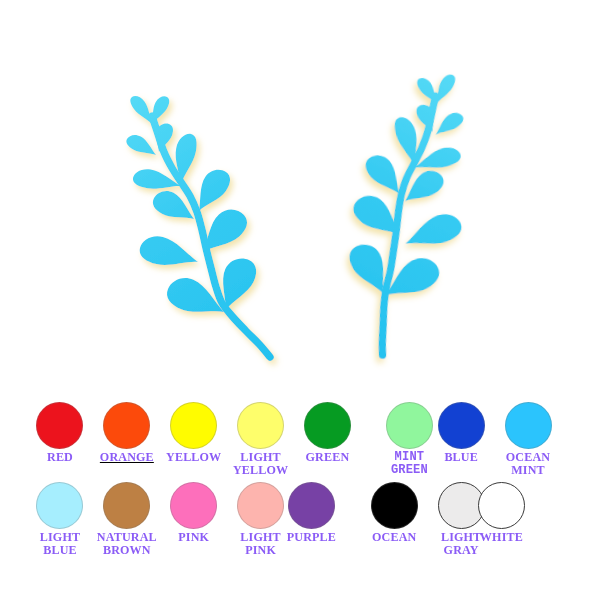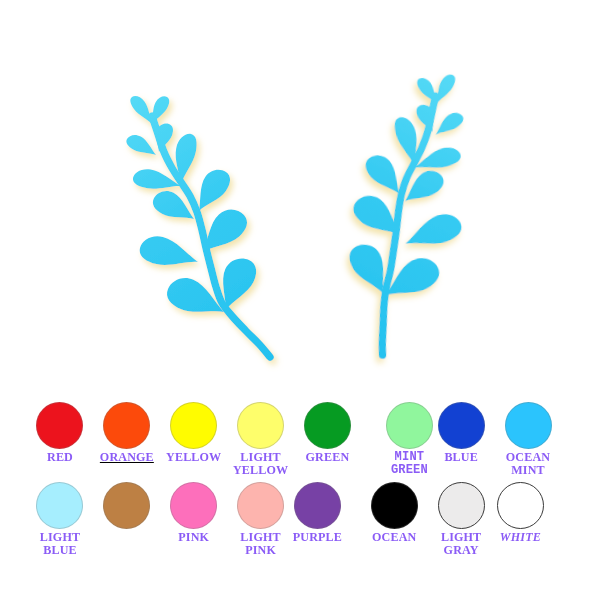--- a/index.html
+++ b/index.html
@@ -123,43 +123,45 @@
         </div>
       </div>
       <div class="swatch-row" style="top: 100px;">
         <div class="swatch" style="left: 26.6px;">
           <div class="dot" style="background: rgb(166, 238, 254);"></div>
           <div class="cap">LIGHT
 BLUE</div>
         </div>
         <div class="swatch" style="left: 93.46px;">
           <div class="dot" style="background: rgb(189, 128, 68);"></div>
+          <div class="cap">NATURAL
+BROWN</div>
         </div>
         <div class="swatch" style="left: 160.32px;">
           <div class="dot" style="background: rgb(253, 111, 187);"></div>
           <div class="cap">PINK</div>
         </div>
         <div class="swatch" style="left: 227.18px;">
           <div class="dot" style="background: rgb(253, 180, 174);"></div>
           <div class="cap">LIGHT
 PINK</div>
         </div>
-        <div class="swatch" style="left: 284px;">
+        <div class="swatch" style="left: 278px;">
           <div class="dot" style="background: rgb(119, 65, 165);"></div>
           <div class="cap">PURPLE</div>
         </div>
         <div class="swatch" style="left: 360.9px;">
           <div class="dot" style="background: rgb(0, 0, 0);"></div>
           <div class="cap">OCEAN</div>
         </div>
         <div class="swatch" style="left: 427.76px;">
           <div class="dot outline" style="background: rgb(236, 235, 235);"></div>
           <div class="cap">LIGHT
 GRAY</div>
         </div>
-        <div class="swatch" style="left: 487px; font-style: italic;">
+        <div class="swatch" style="left: 468px;">
           <div class="dot outline" style="background: rgb(255, 255, 255);"></div>
           <div class="cap">WHITE</div>
         </div>
       </div>
     </div>
 
 </div>
 
 </body></html>

